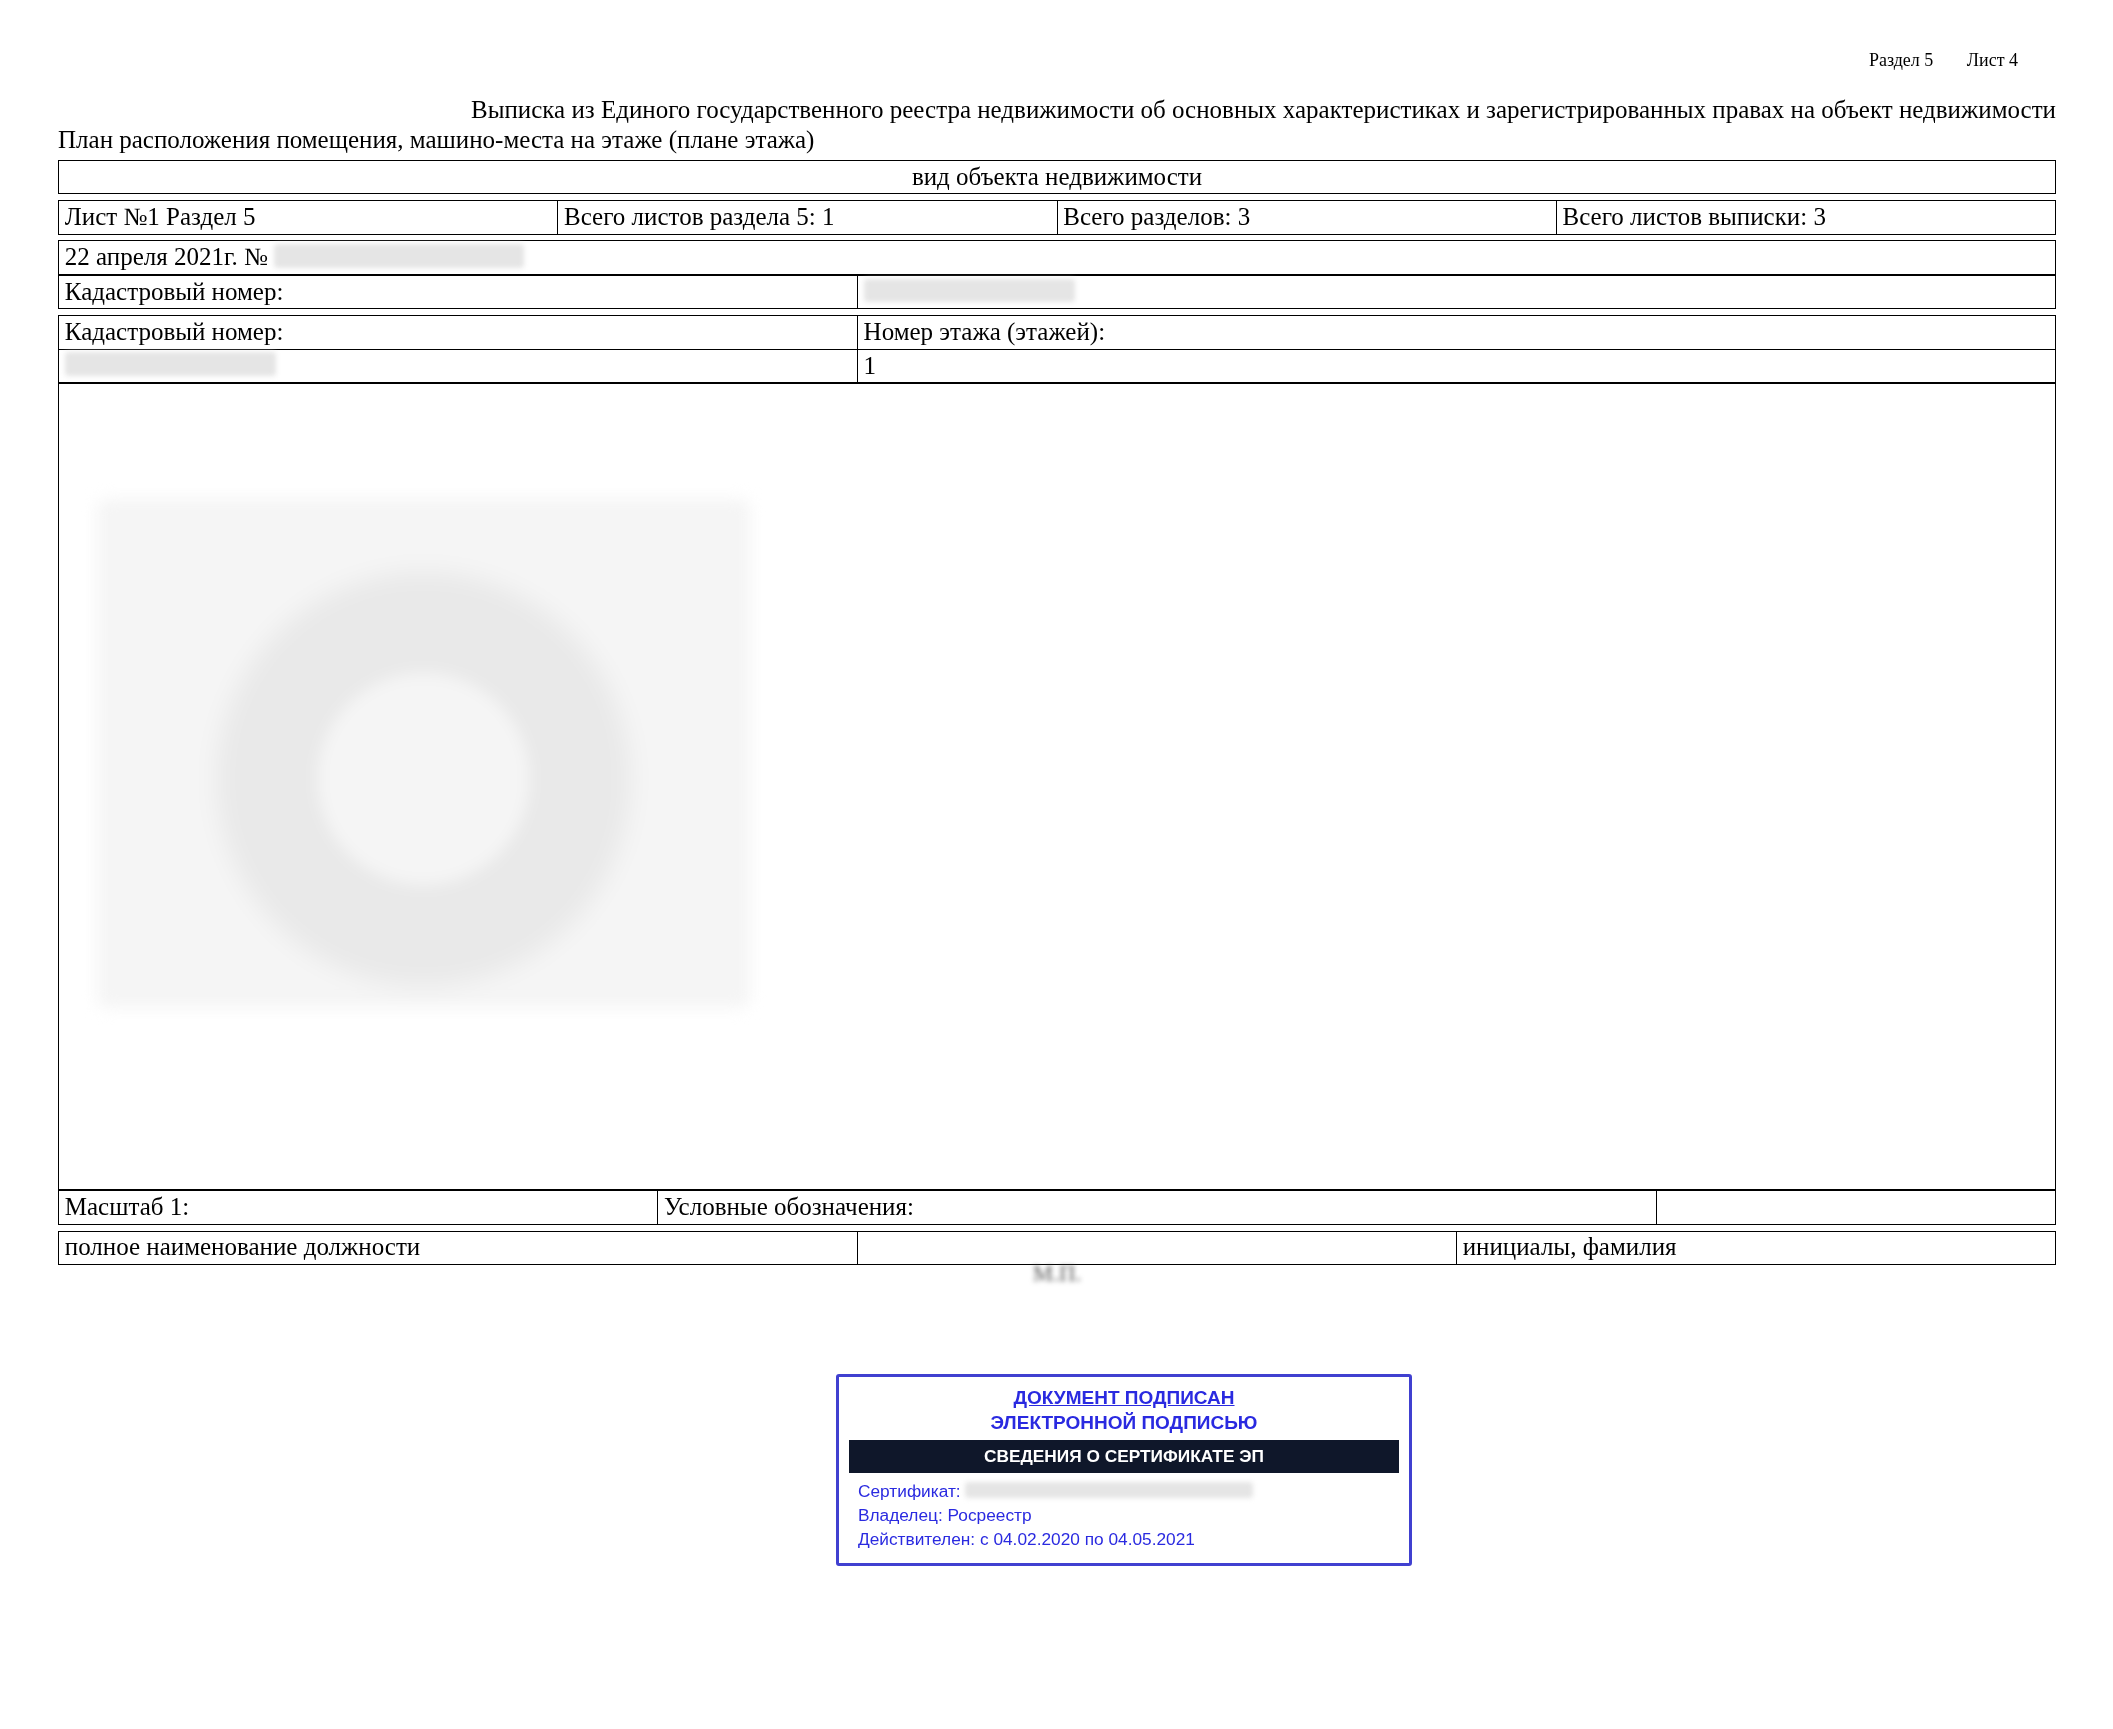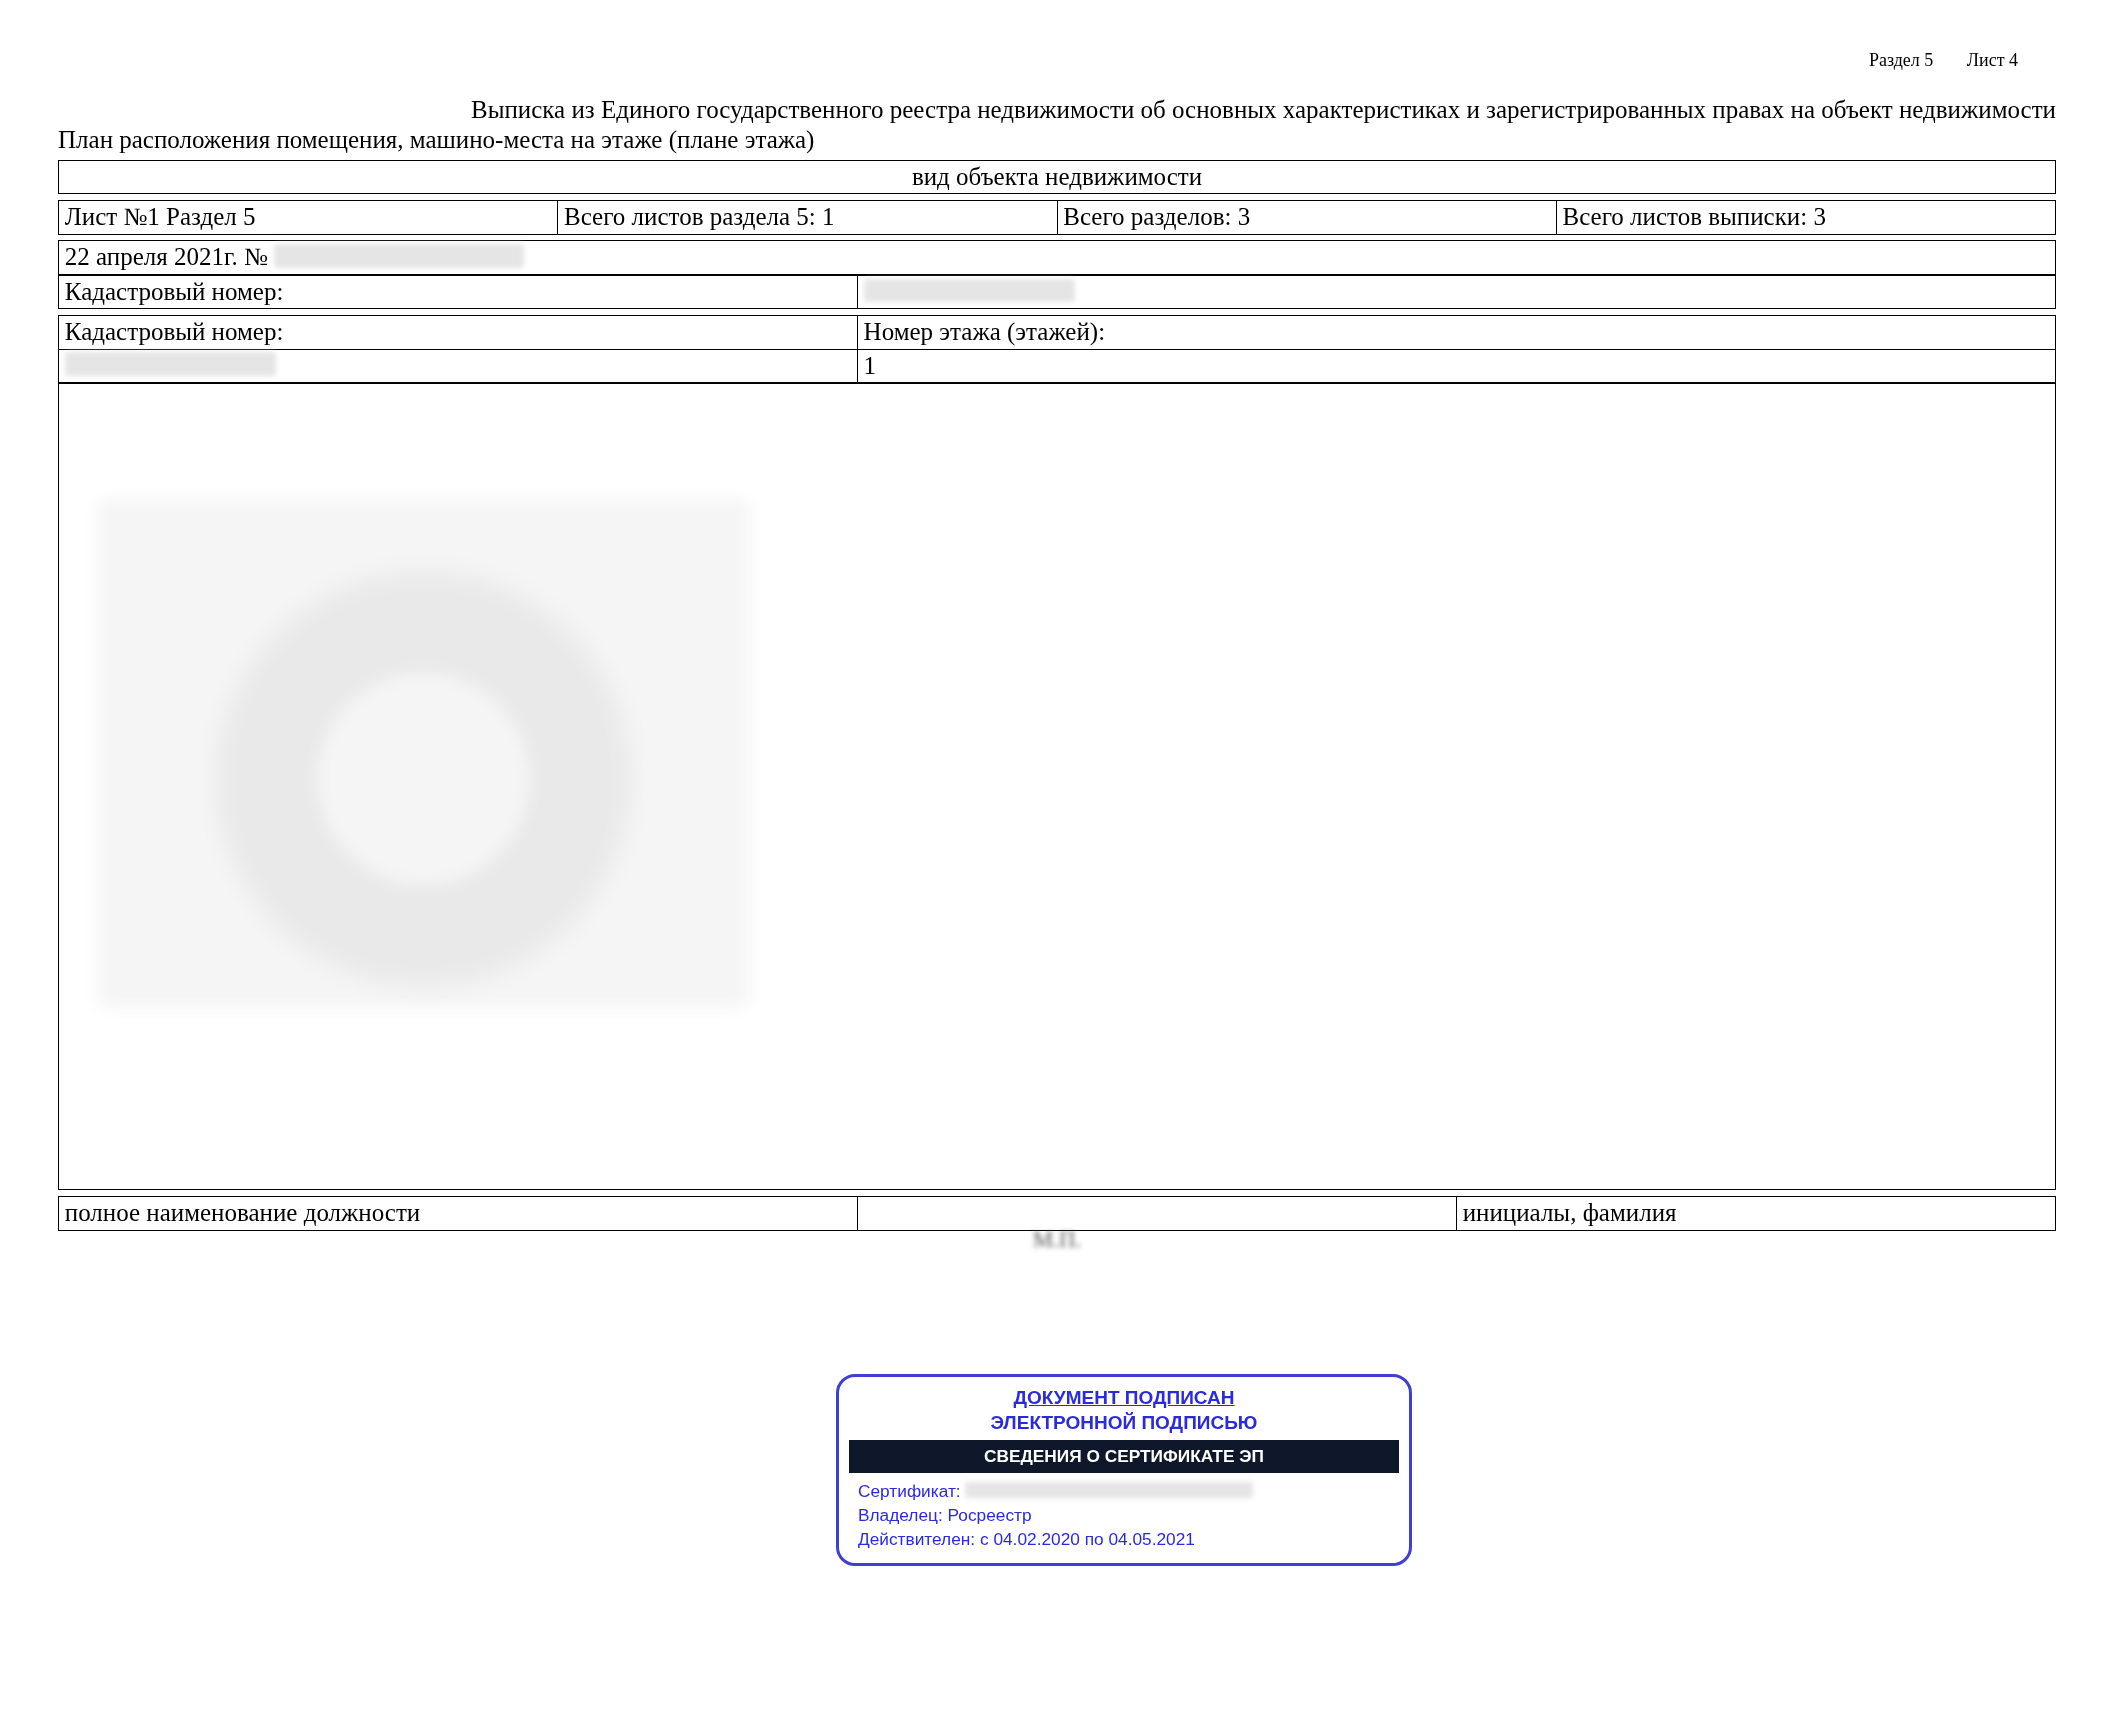--- a/index.html
+++ b/index.html
@@ -65,21 +65,21 @@
 
   .scale-table td { text-align: left; }
   .sign-table td { text-align: left; }
 
   .stamp {
     position: absolute;
     left: 836px;
     top: 1374px;
     width: 576px;
     border: 3.8px solid #4040d0;
-    border-radius: 19px;
+    border-radius: 3px;
     font-family: Arial, Helvetica, sans-serif;
     color: #2a2ae0;
     background: #ffffff;
     z-index: 10;
     box-sizing: border-box;
     overflow: hidden;
   }
   .stamp-head {
     text-align: center;
     font-weight: bold;
@@ -194,20 +194,29 @@
       <td><span class="redact" style="width:211px"></span></td>
       <td>1</td>
     </tr>
   </tbody>
     </table>
 
   <div class="plan-area">
     <div class="blurred-plan"></div>
   </div>
 
+  <table class="scale-table">
+    <tbody>
+        <tr>
+      <td style="width:30%">Масштаб 1:</td>
+      <td style="width:50%">Условные обозначения:</td>
+      <td style="width:20%"></td>
+    </tr>
+  </tbody>
+    </table>
 
   <div class="sp"></div>
 
   <table class="sign-table">
     <tbody>
         <tr>
       <td style="width:40%">полное наименование должности</td>
       <td style="width:30%"></td>
       <td style="width:30%">инициалы, фамилия</td>
     </tr>

